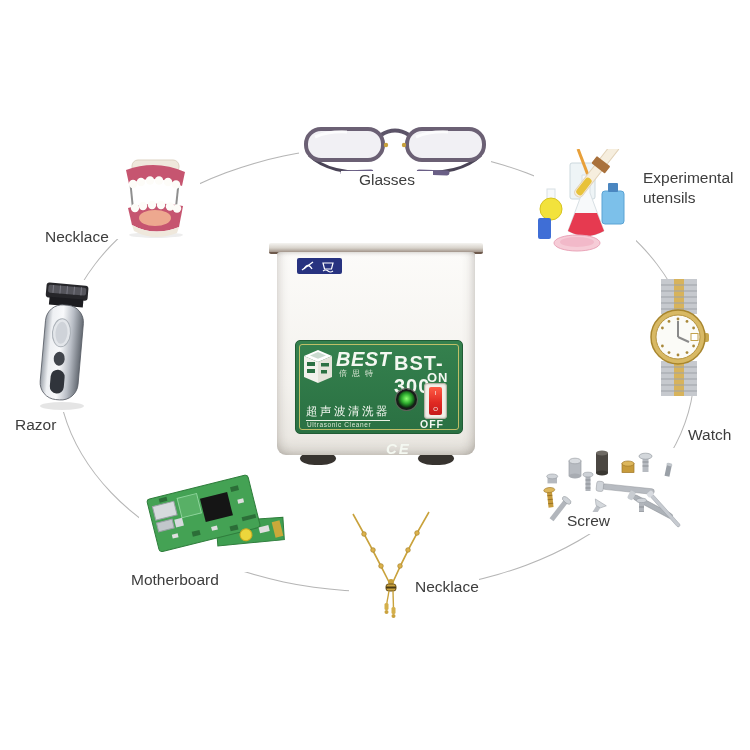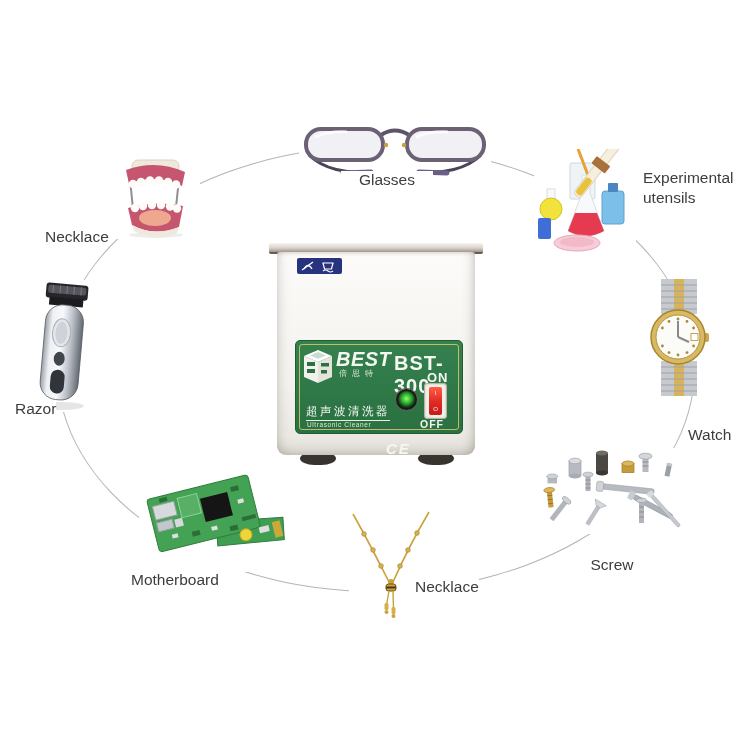--- a/index.html
+++ b/index.html
@@ -236,21 +236,21 @@
           <line x1="2" y1="9" x2="7" y2="9" stroke="#8b8f95"></line>
           <line x1="2" y1="14" x2="7" y2="14" stroke="#8b8f95"></line>
           <line x1="2" y1="19" x2="7" y2="19" stroke="#8b8f95"></line>
         </g>
       <g transform="translate(112,42) rotate(48)">
           <rect x="4" y="1.5" width="42" height="3.5" rx="1.7" fill="#c6cad0" stroke="#9aa0a6" stroke-width=".5"></rect>
           <rect x="0" y="0" width="5" height="6.5" rx="1.5" fill="#d8dbe0"></rect>
         </g>
     </svg>
   </div>
-  <div class="lbl" style="left:567px;top:556px;width:90px;text-align:center;">Screw</div>
+  <div class="lbl" style="left:567px;top:512px;width:90px;text-align:left;">Screw</div>
 
   <div class="item" style="left:349px;top:504px;width:87px;height:114px;">
     <svg width="87" height="114" viewBox="0 0 87 114">
       <path d="M4,10 Q22,42 40,78" stroke="#c9a23c" stroke-width="1.6" fill="none"></path>
       <path d="M80,8 Q60,42 44,78" stroke="#c9a23c" stroke-width="1.6" fill="none"></path>
       <g fill="#dcb24c" stroke="#a8842e" stroke-width=".7">
         <circle cx="15" cy="30" r="2.3"></circle>
           <circle cx="24" cy="46" r="2.3"></circle>
           <circle cx="32" cy="62" r="2.3"></circle>
         <circle cx="68" cy="29" r="2.3"></circle>
@@ -324,21 +324,21 @@
         </g>
         <rect x="17" y="18" width="34" height="8" fill="#1c1c20"></rect>
         <rect x="15" y="25" width="38" height="95" rx="17" fill="url(#chrome)" stroke="#565b63" stroke-width=".8"></rect>
         <ellipse cx="32" cy="53" rx="9" ry="14" fill="#e3e6ea" stroke="#aab0b7"></ellipse>
         <ellipse cx="32" cy="53" rx="6" ry="11" fill="#cfd3d9"></ellipse>
         <ellipse cx="32" cy="79" rx="5.5" ry="7" fill="#41454c"></ellipse>
         <rect x="25" y="90" width="14" height="24" rx="7" fill="#30343b"></rect>
       </g>
     </svg>
   </div>
-  <div class="lbl" style="left:15px;top:400px;text-align:right;">Razor</div>
+  <div class="lbl" style="left:15px;top:416px;text-align:right;">Razor</div>
 
   <div class="machine">
     <div class="foot foot-l"></div>
     <div class="foot foot-r"></div>
     <div class="rim"></div>
     <div class="mbody">
       <div class="sticker">
         <svg width="41" height="13" viewBox="0 0 41 13">
           <path d="M5,9 Q9,2 13,9" fill="none" stroke="#fff" stroke-width="1.3"></path>
           <line x1="3" y1="10" x2="14" y2="2" stroke="#fff" stroke-width="1.3"></line>

